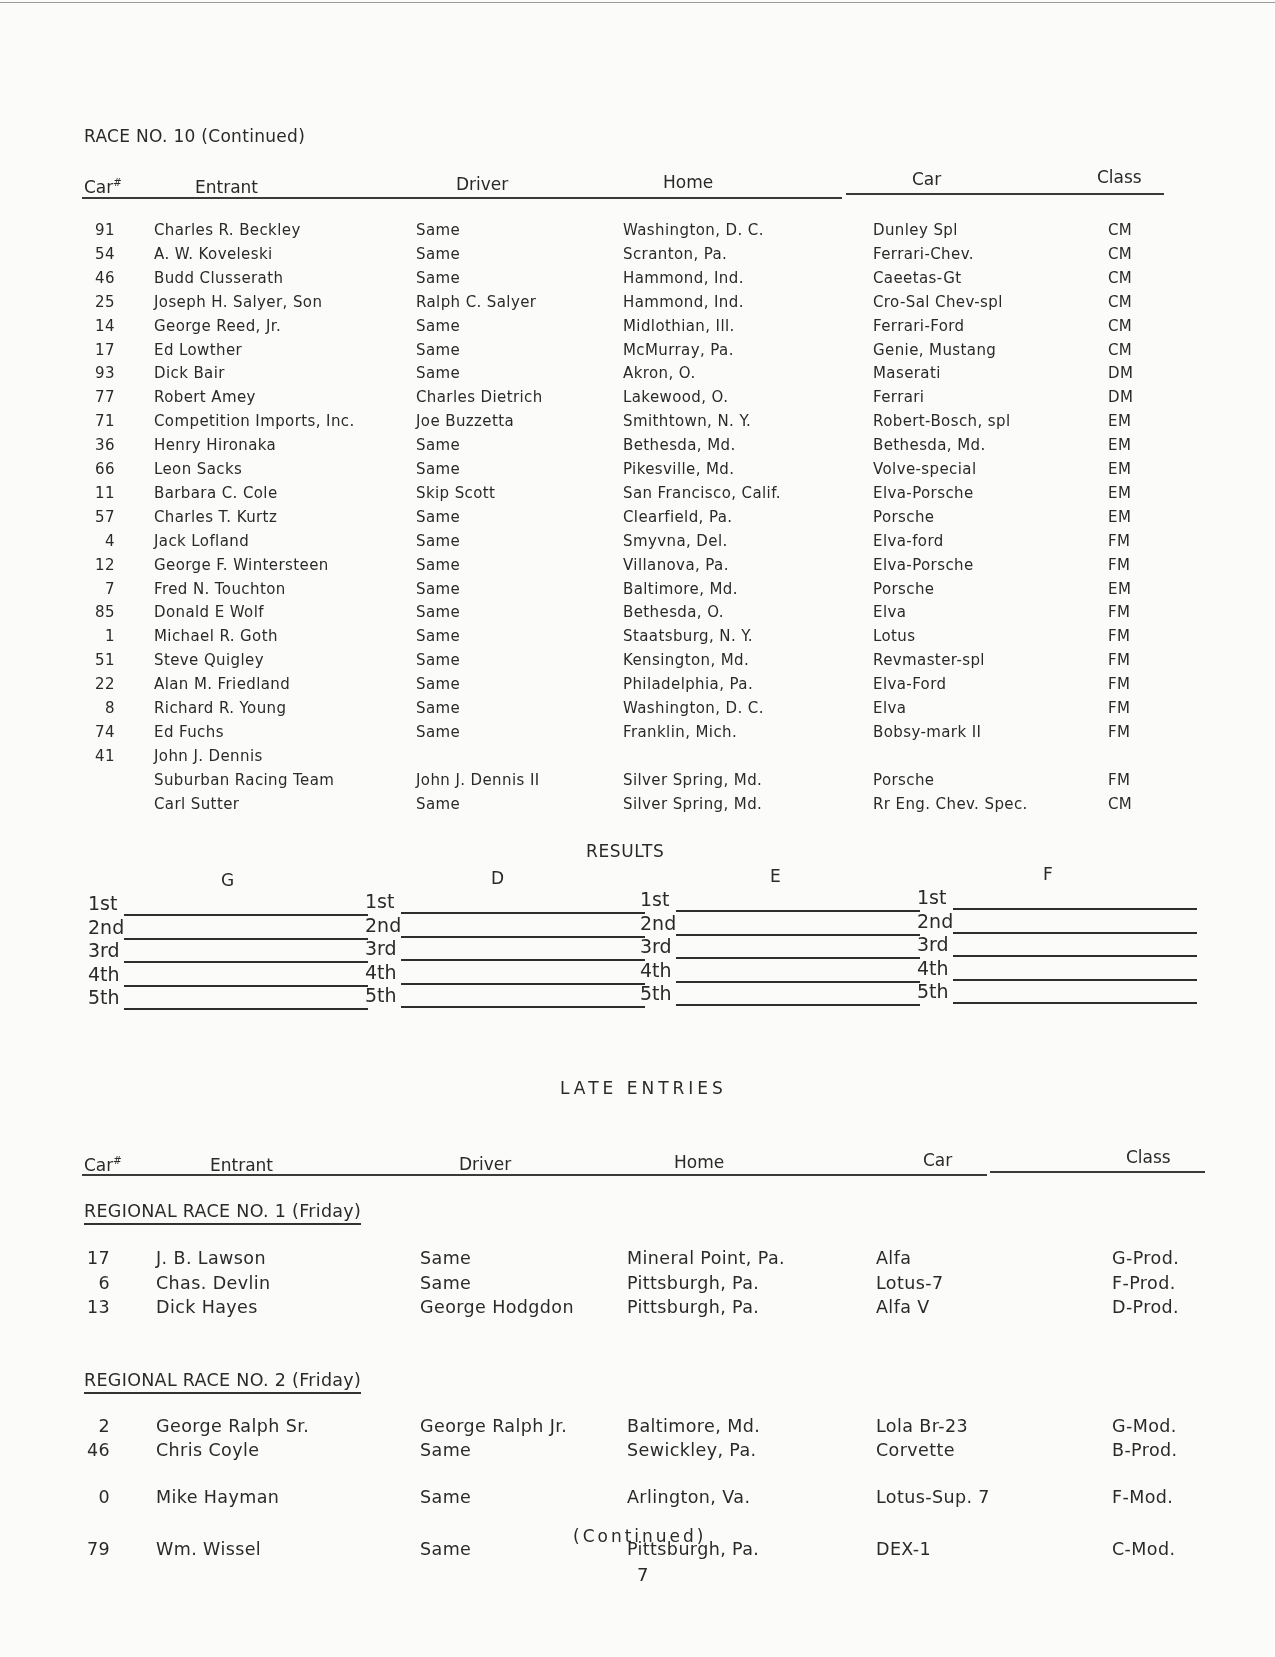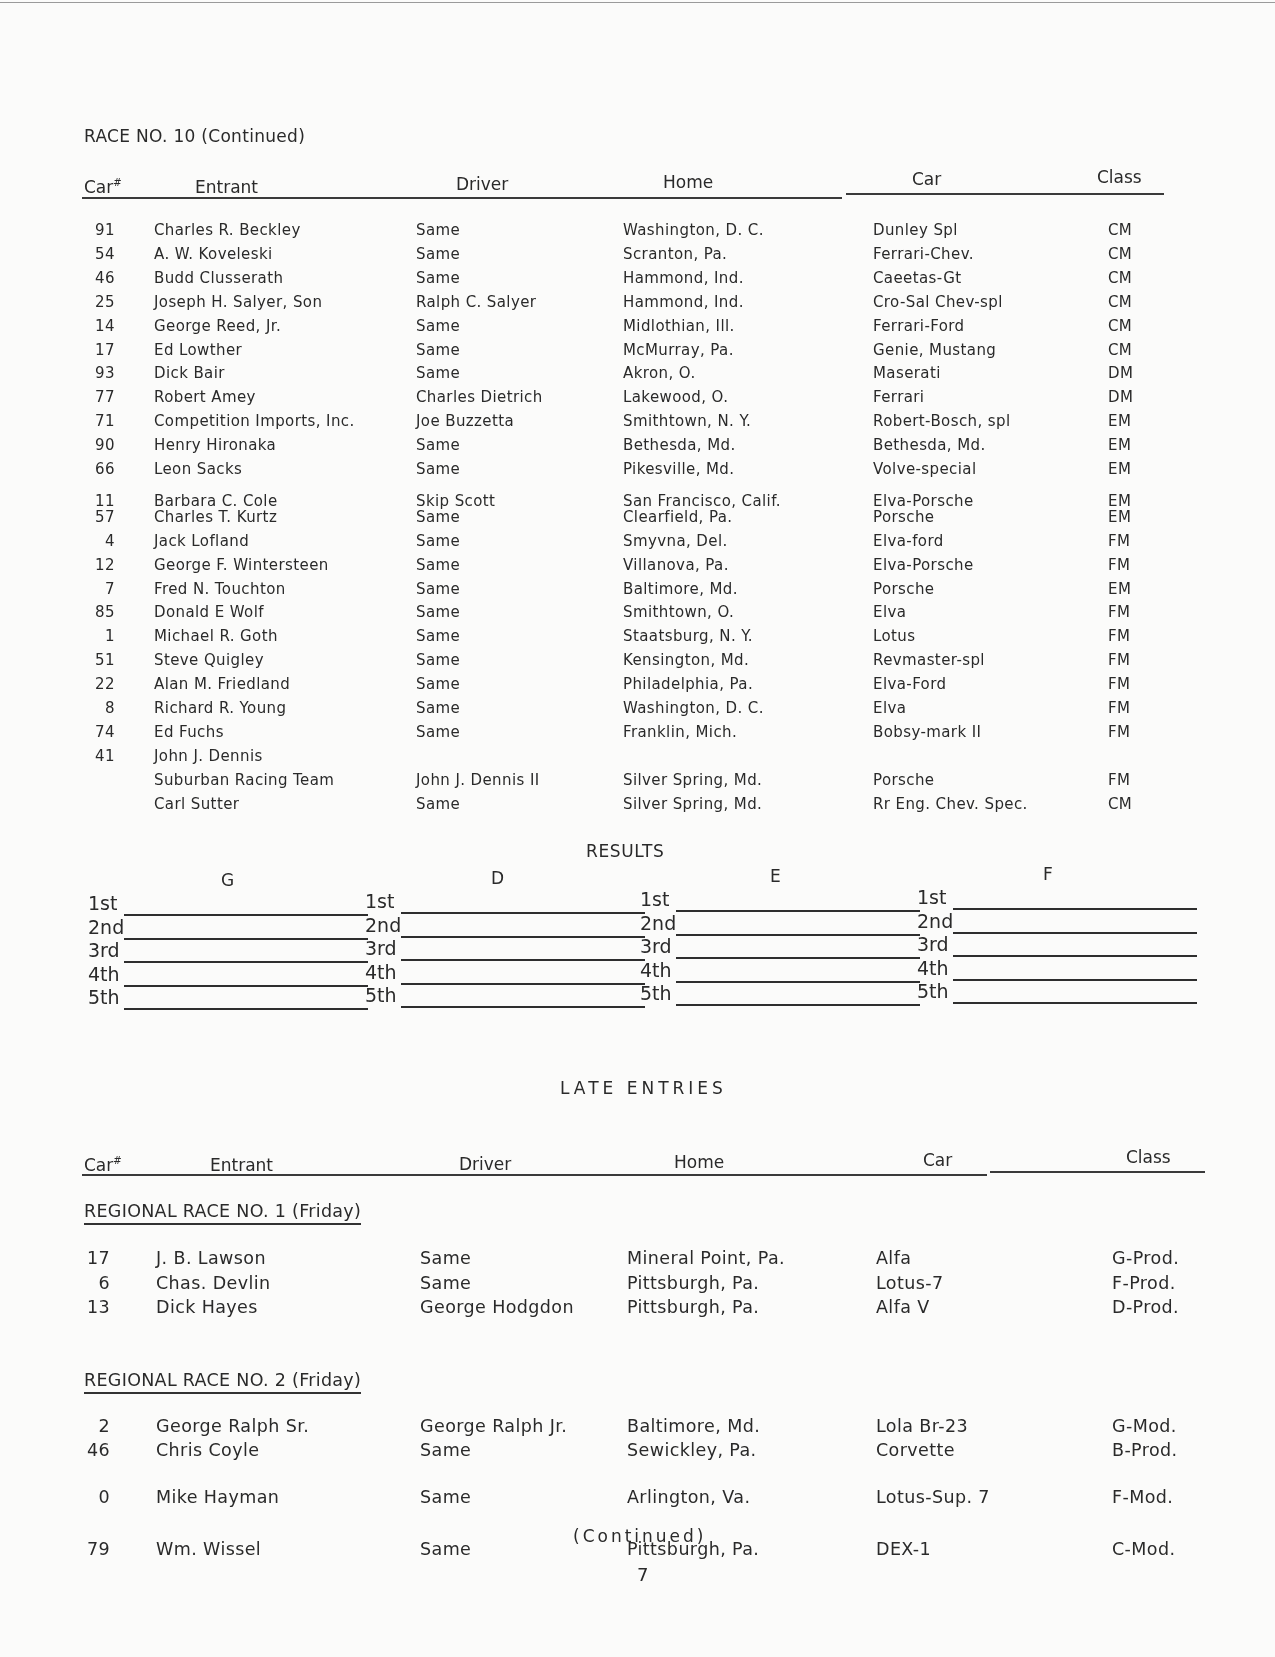--- a/index.html
+++ b/index.html
@@ -127,36 +127,36 @@
     </div>
     <div class="row" style="top: 412.2px;">
       <span class="c-num">71</span>
       <span class="c-ent">Competition Imports, Inc.</span>
       <span class="c-drv">Joe Buzzetta</span>
       <span class="c-home">Smithtown, N. Y.</span>
       <span class="c-car">Robert-Bosch, spl</span>
       <span class="c-cls">EM</span>
     </div>
     <div class="row" style="top: 436.1px;">
-      <span class="c-num">90</span>
+      <span class="c-num">36</span>
       <span class="c-ent">Henry Hironaka</span>
       <span class="c-drv">Same</span>
       <span class="c-home">Bethesda, Md.</span>
       <span class="c-car">Bethesda, Md.</span>
       <span class="c-cls">EM</span>
     </div>
     <div class="row" style="top: 460px;">
       <span class="c-num">66</span>
       <span class="c-ent">Leon Sacks</span>
       <span class="c-drv">Same</span>
       <span class="c-home">Pikesville, Md.</span>
       <span class="c-car">Volve-special</span>
       <span class="c-cls">EM</span>
     </div>
-    <div class="row" style="top: 483.9px; margin-top: 8px;">
+    <div class="row" style="top: 483.9px;">
       <span class="c-num">11</span>
       <span class="c-ent">Barbara C. Cole</span>
       <span class="c-drv">Skip Scott</span>
       <span class="c-home">San Francisco, Calif.</span>
       <span class="c-car">Elva-Porsche</span>
       <span class="c-cls">EM</span>
     </div>
     <div class="row" style="top: 507.8px;">
       <span class="c-num">57</span>
       <span class="c-ent">Charles T. Kurtz</span>
@@ -186,21 +186,21 @@
       <span class="c-ent">Fred N. Touchton</span>
       <span class="c-drv">Same</span>
       <span class="c-home">Baltimore, Md.</span>
       <span class="c-car">Porsche</span>
       <span class="c-cls">EM</span>
     </div>
     <div class="row" style="top: 603.4px;">
       <span class="c-num">85</span>
       <span class="c-ent">Donald E Wolf</span>
       <span class="c-drv">Same</span>
-      <span class="c-home">Smithtown, O.</span>
+      <span class="c-home">Bethesda, O.</span>
       <span class="c-car">Elva</span>
       <span class="c-cls">FM</span>
     </div>
     <div class="row" style="top: 627.3px;">
       <span class="c-num">1</span>
       <span class="c-ent">Michael R. Goth</span>
       <span class="c-drv">Same</span>
       <span class="c-home">Staatsburg, N. Y.</span>
       <span class="c-car">Lotus</span>
       <span class="c-cls">FM</span>

